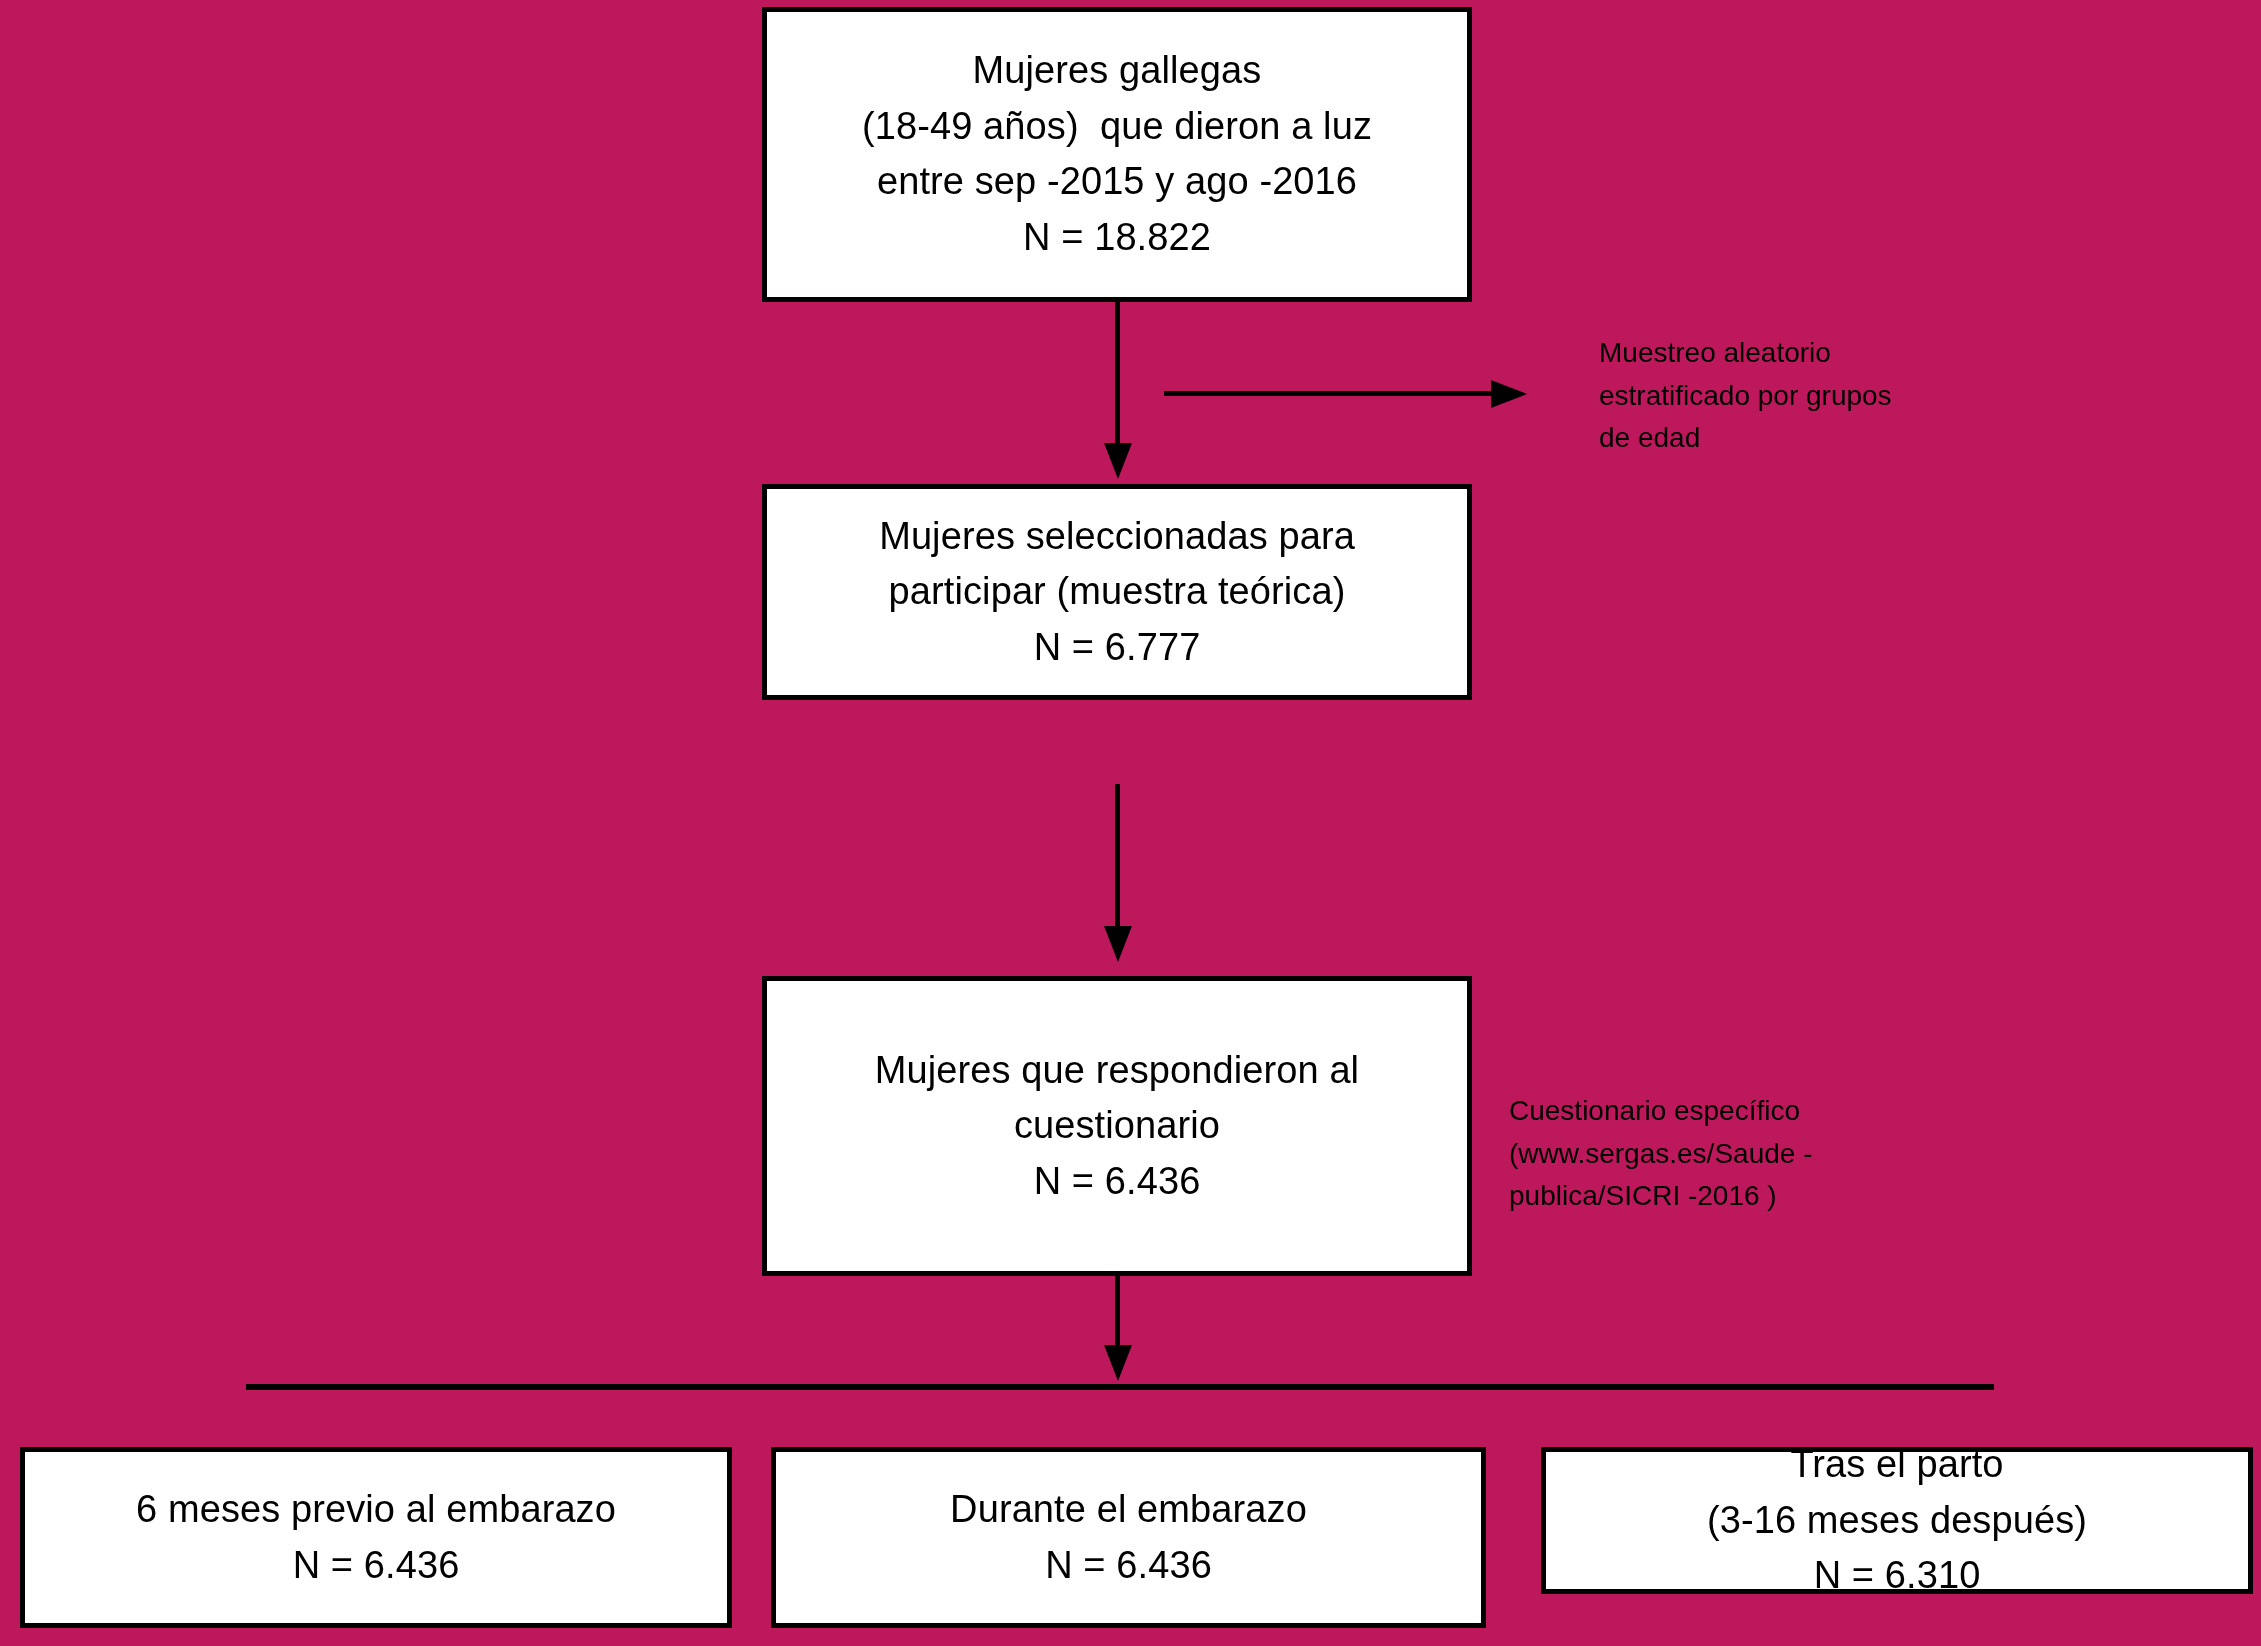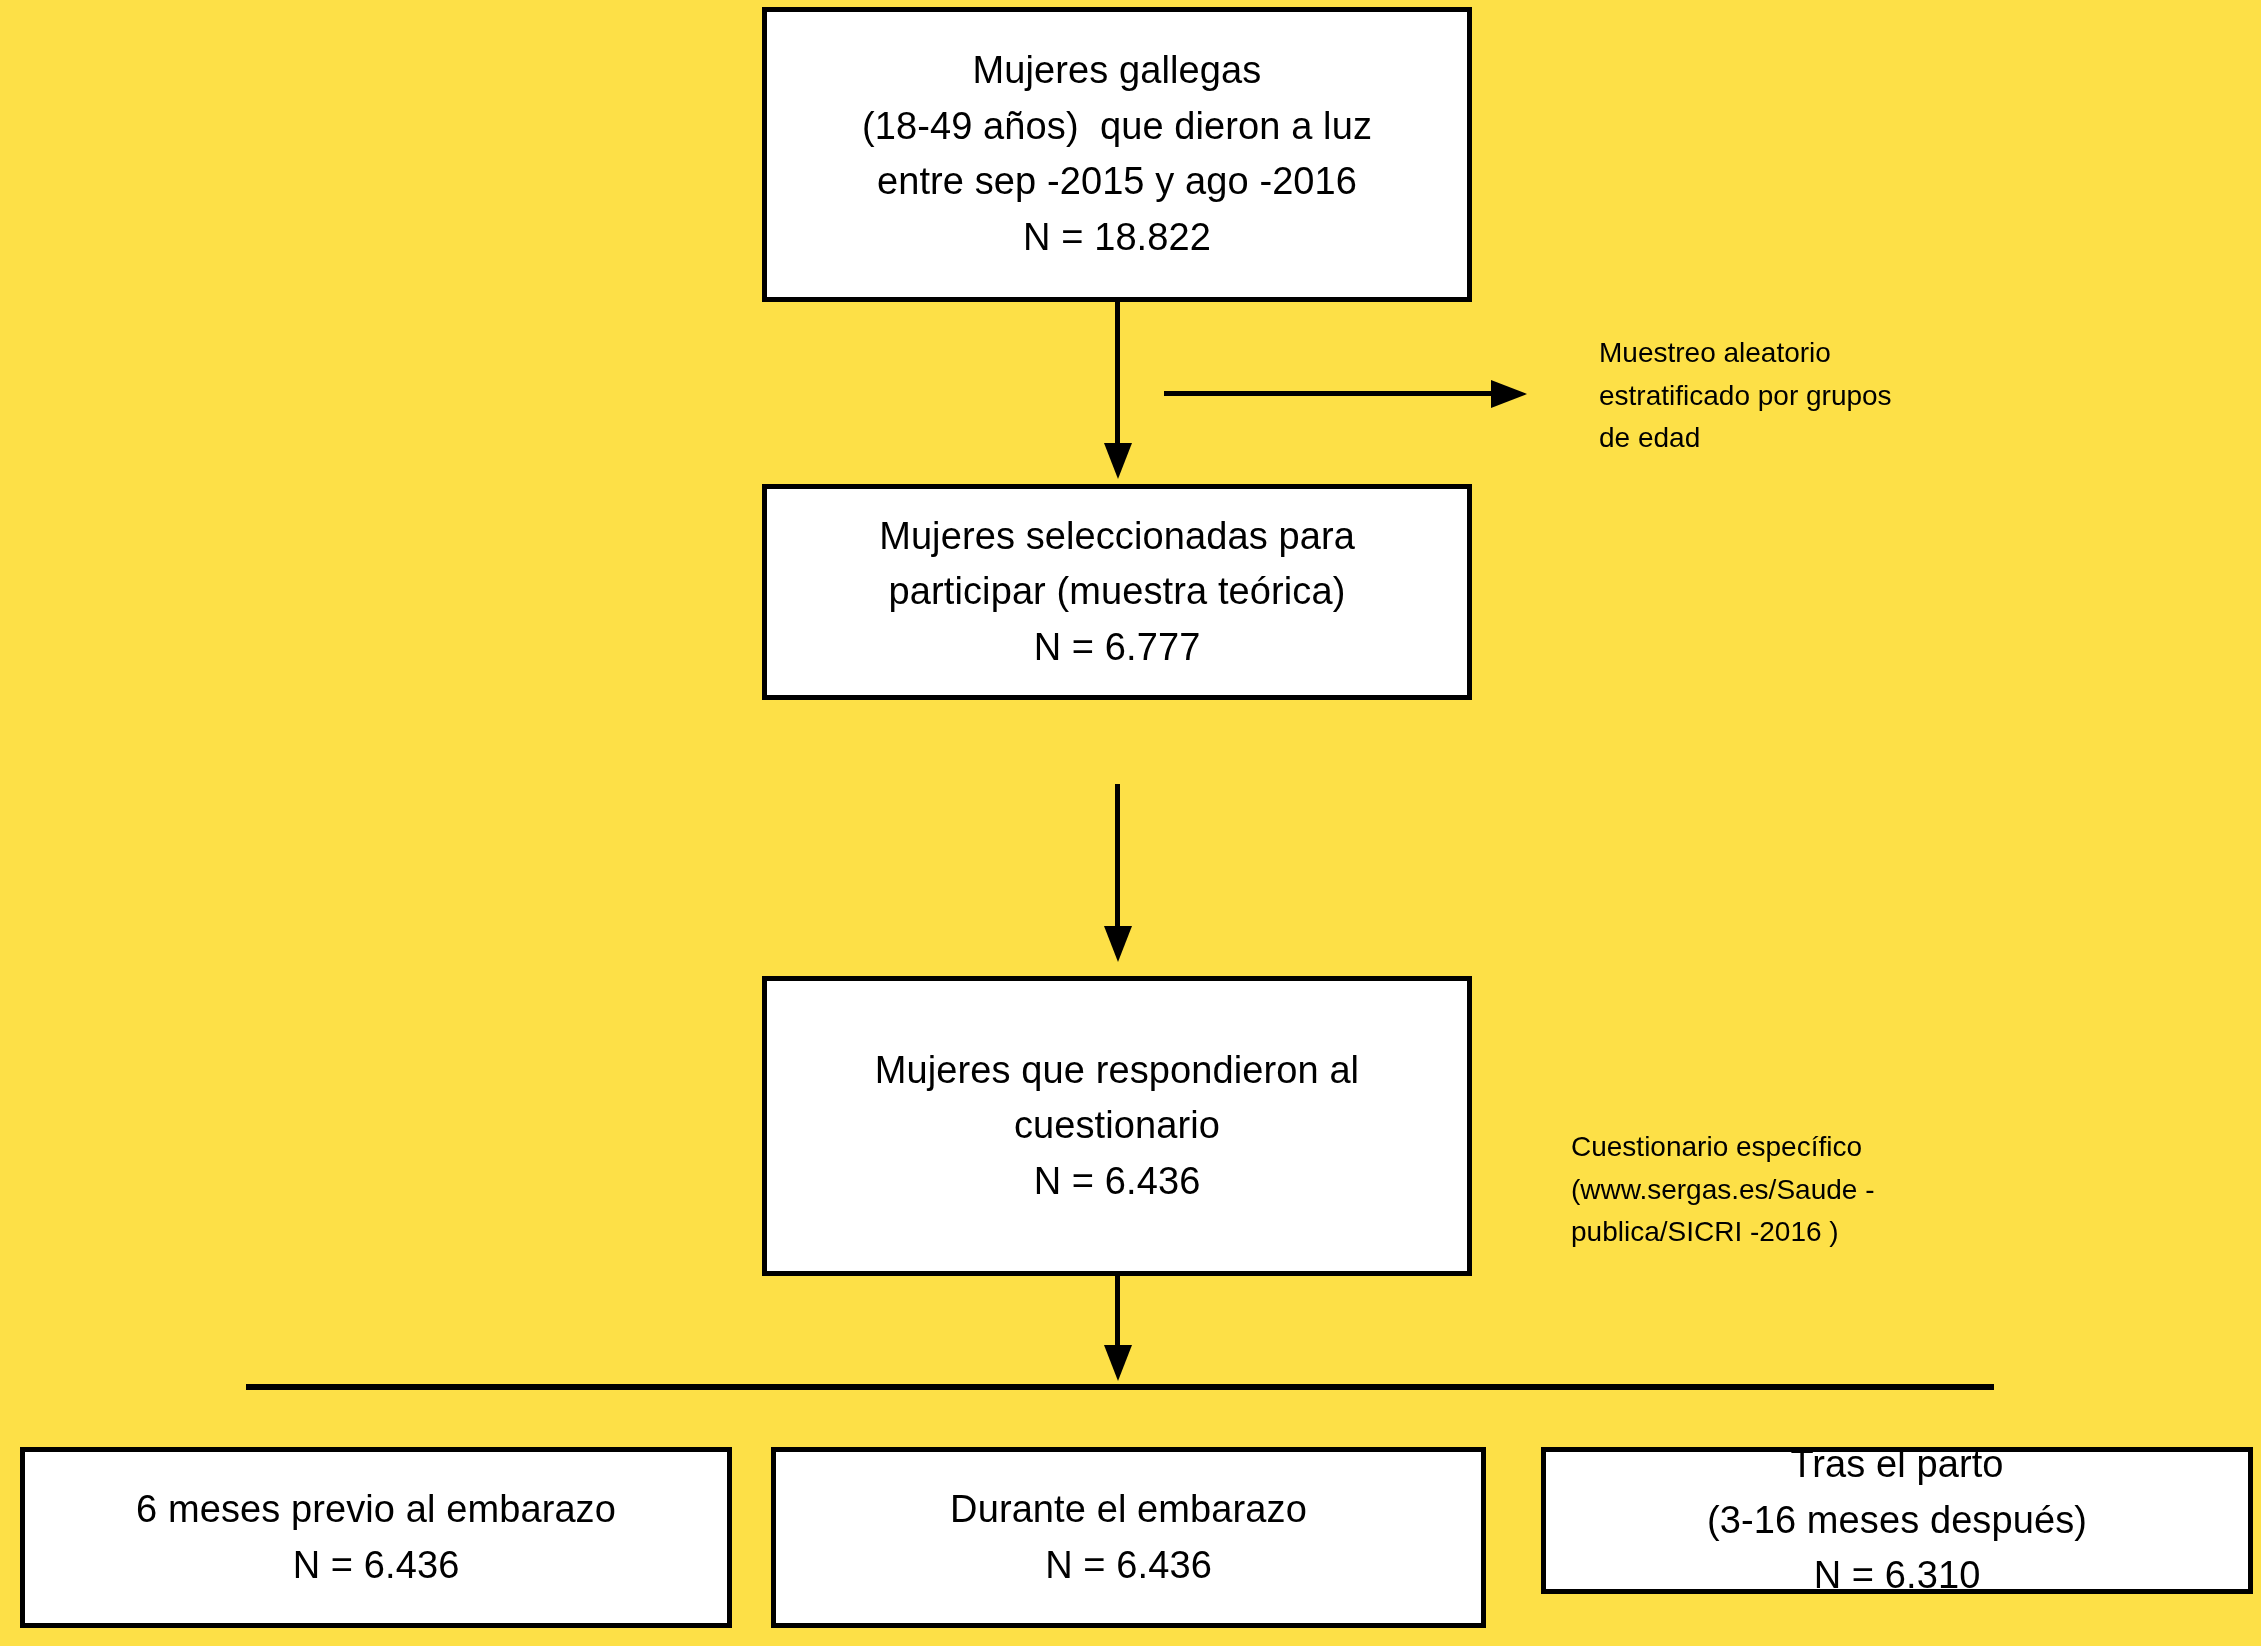--- a/index.html
+++ b/index.html
@@ -4,21 +4,21 @@
 <style>
   html, body {
     margin: 0;
     padding: 0;
     background: #ffffff;
   }
   #canvas {
     position: relative;
     width: 2261px;
     height: 1646px;
-    background: #fde047;
+    background: #be185d;
     overflow: hidden;
     font-family: "Liberation Sans", sans-serif;
     color: #000000;
   }
   .node-box {
     position: absolute;
     box-sizing: border-box;
     border: 5.7px solid #000000;
     background: #ffffff;
     display: flex;
@@ -91,21 +91,21 @@
   #conn-3-split { left: 1115px; top: 1276px; height: 74px; }
   #arrow-3-split { left: 1104px; top: 1345px; }
 
   #conn-sampling { left: 1164px; top: 391px; width: 328px; }
   #arrow-sampling { left: 1491px; top: 380px; }
 
   #rule-split { left: 246px; top: 1384px; width: 1748px; }
 
   
   #ann-sampling { left: 1599px; top: 332px;  width: 385px; }
-  #ann-survey   { left: 1571px; top: 1090px; width: 459px; margin-top: 36px; }
+  #ann-survey   { left: 1509px; top: 1090px; width: 459px; }
 </style>
 </head>
 <body>
 
 <div id="canvas">
 
   <div class="node-box" id="box-source">
     <span class="node-line">Mujeres gallegas</span>
     <span class="node-line">(18-49 años)  que dieron a luz</span>
     <span class="node-line">entre sep -2015 y ago -2016</span>

